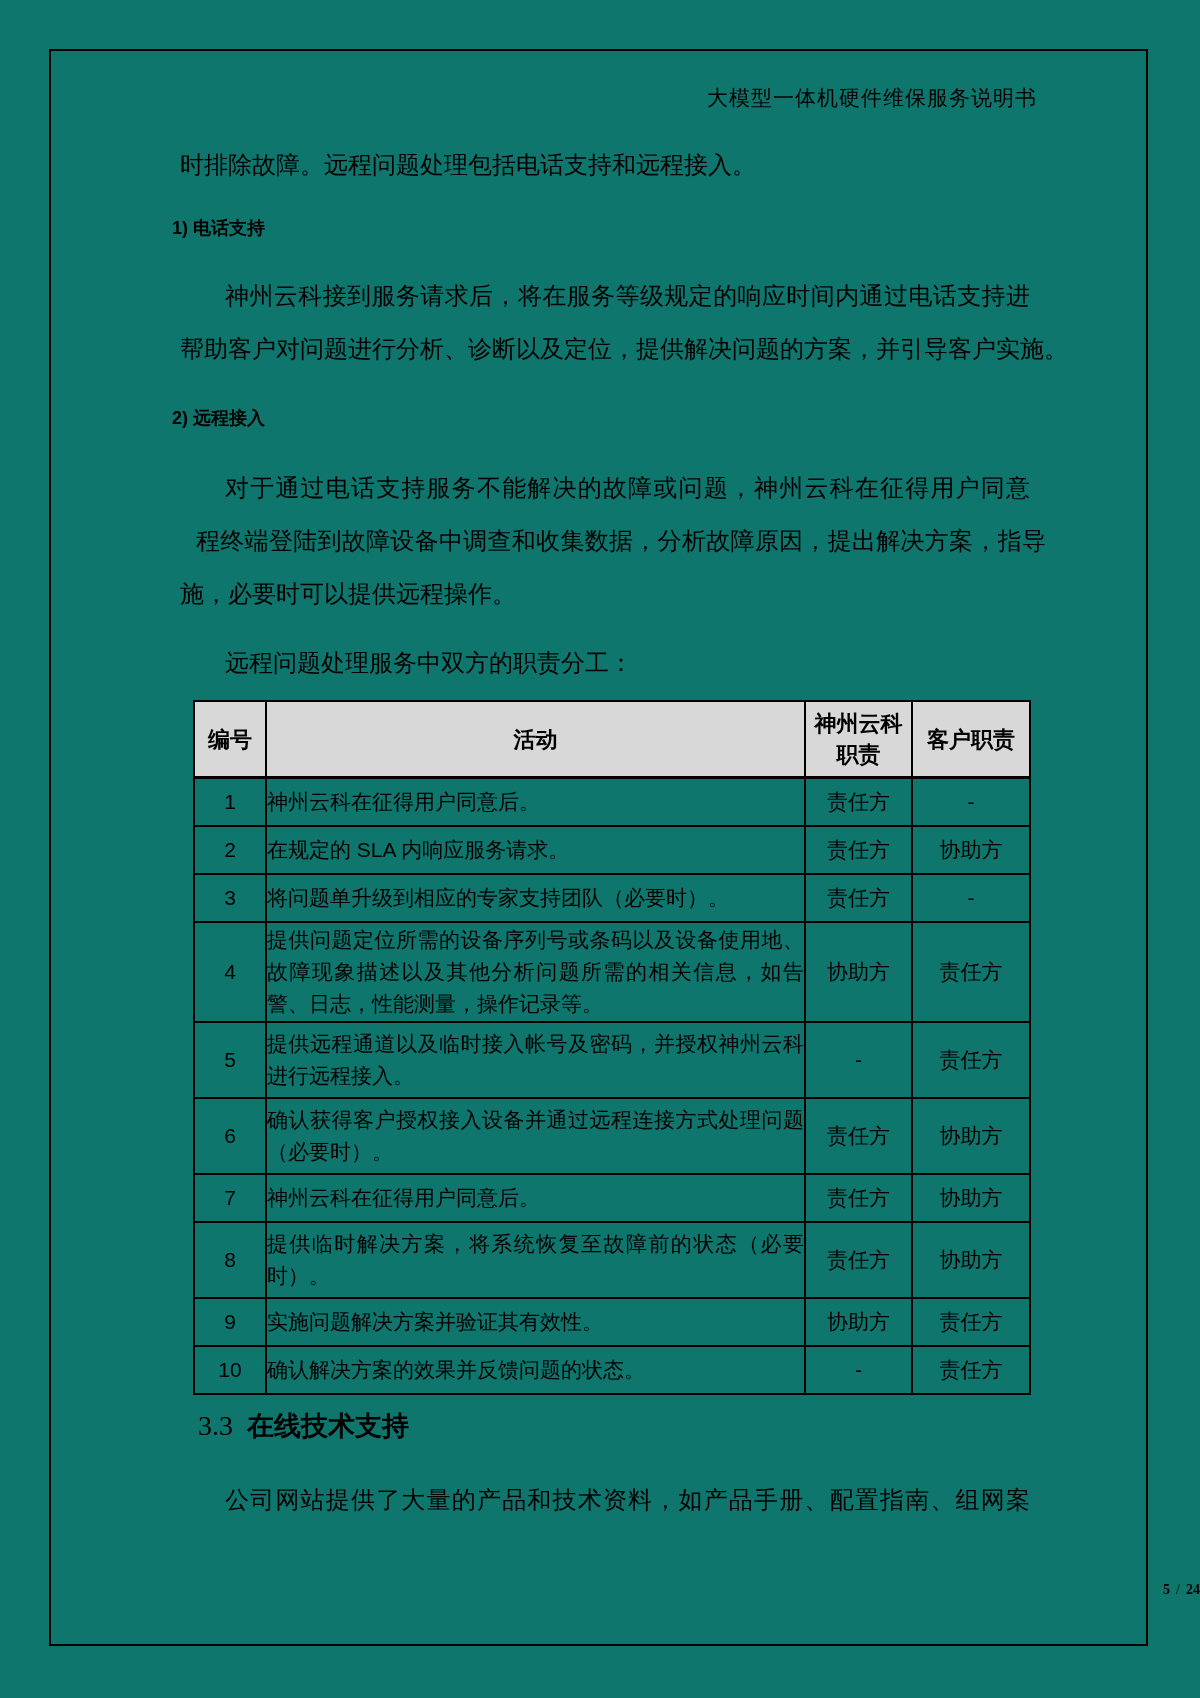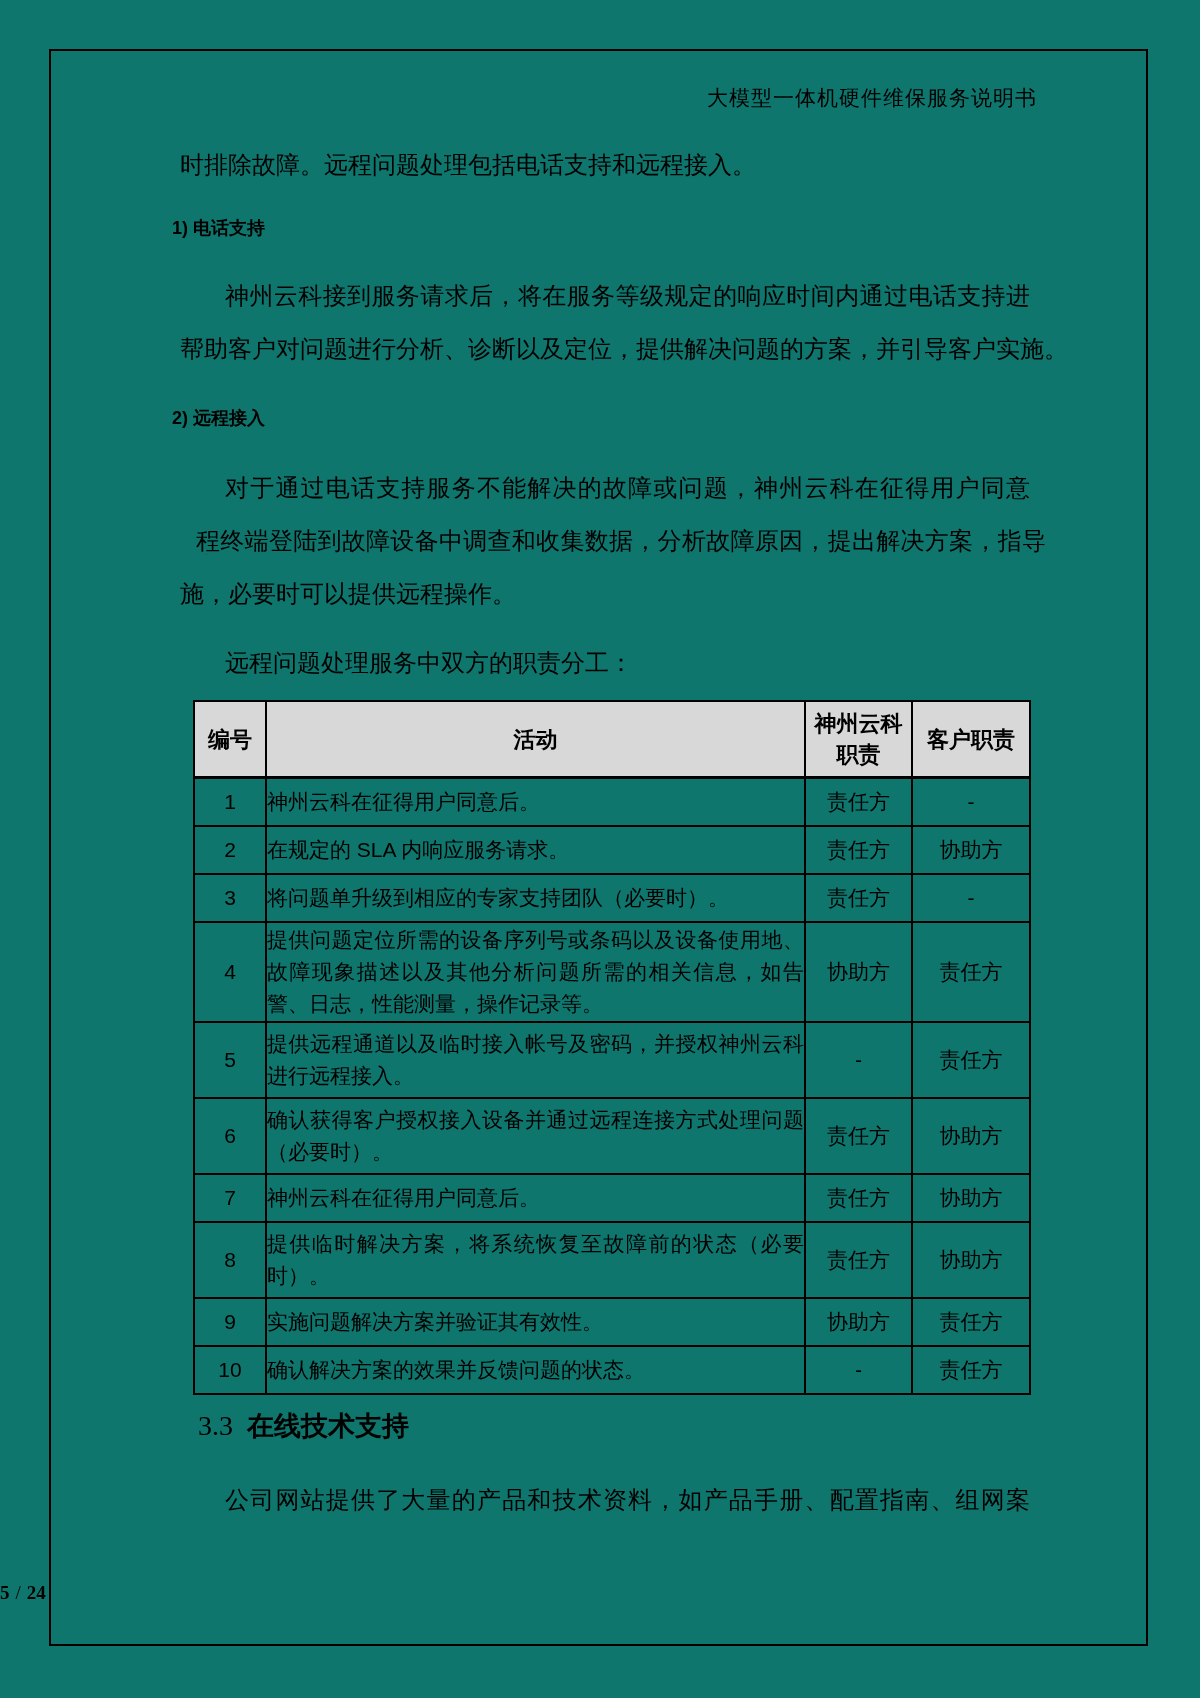--- a/index.html
+++ b/index.html
@@ -92,23 +92,23 @@
   }
   .sec33 .ttl{
     font-size:27px;
     font-weight:bold;
     margin-left:14px;
   }
   .doc-footer{
     position:absolute;
     top:1582px;left:0;
     width:100%;
-    text-align:left;
+    text-align:right;
     font-family:"Liberation Serif",serif;
-    font-size:19px;
+    font-size:14px;
   }
   .doc-footer .n{font-weight:bold;}
   .doc-footer .sep{padding:0 6px;}
 </style>
 </head>
 <body>
 
 <div class="page">
 
   <div class="page-border"></div>

